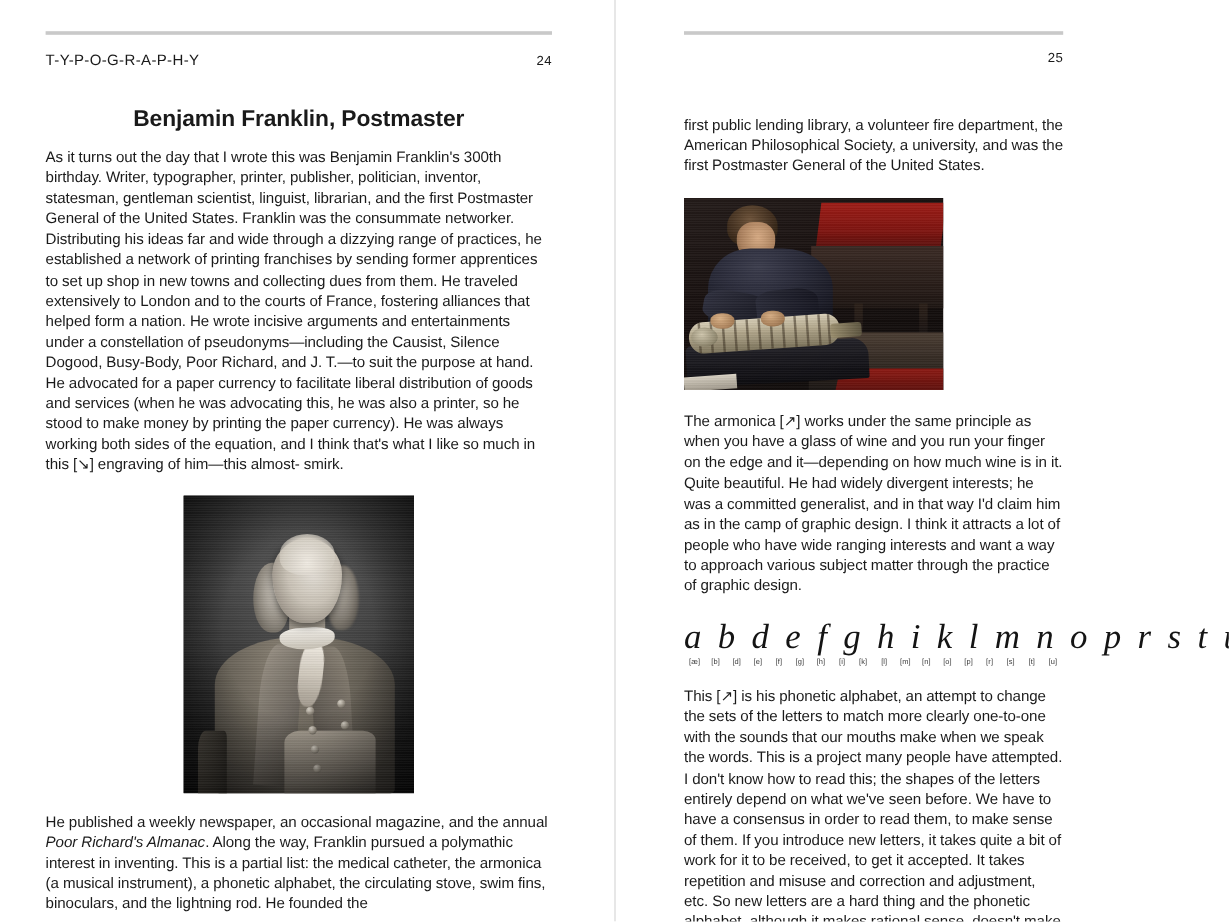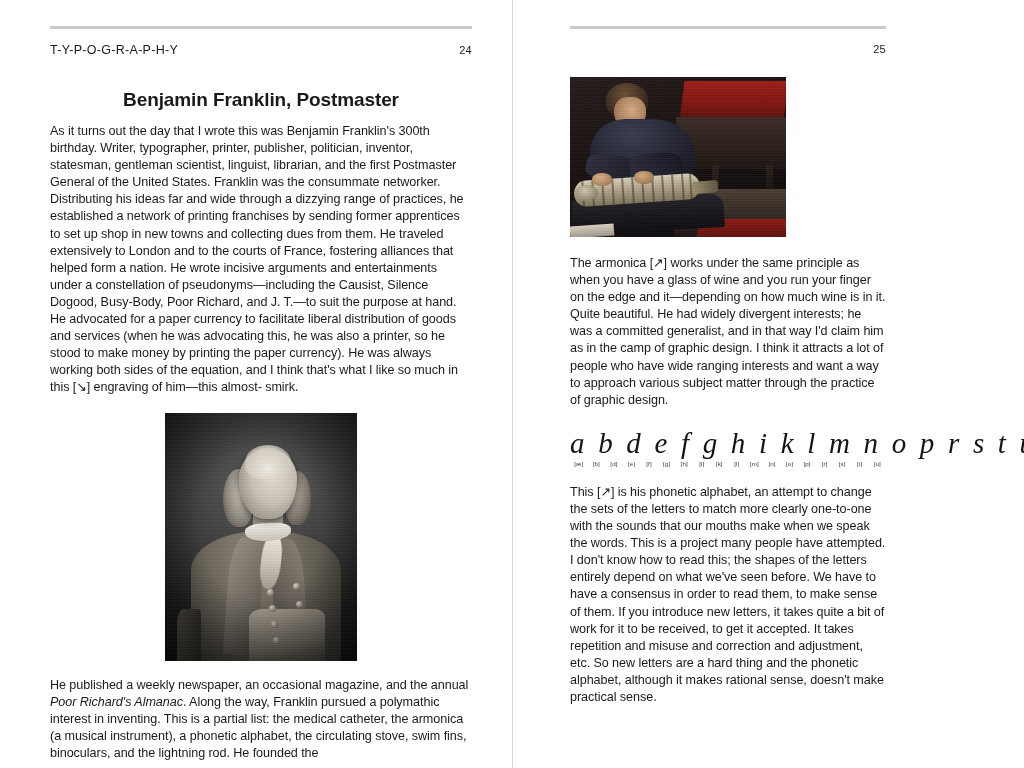--- a/index.html
+++ b/index.html
@@ -29,21 +29,21 @@
     width: 1px;
     height: 768px;
     background: #d8d8d8;
   }
   .page {
     position: absolute;
     top: 0;
     height: 768px;
     box-sizing: border-box;
   }
-  .page-left  { left: 12px;     width: 512px; padding: 26px 52px 0 38px; }
+  .page-left  { left: 0;     width: 512px; padding: 26px 52px 0 38px; }
   .page-right { left: 512px; width: 412px; padding: 26px 38px 0 58px; }
 
   .header-rule {
     height: 3px;
     background: #c9c9c9;
     margin-bottom: 14px;
   }
   .running-head {
     display: flex;
     justify-content: space-between;
@@ -430,20 +430,21 @@
 
   <div class="page page-right">
 
     <div class="header-rule"></div>
 
     <div class="running-head">
       <span class="title-mark"></span>
       <span class="folio">25</span>
     </div>
 
+    <p class="body" style="margin-top:37px;">first public lending library, a volunteer fire department, the American Philosophical Society, a university, and was the first Postmaster General of the United States.</p>
 
     <figure class="photo">
       <div class="ph-wall"></div>
       <div class="ph-red"></div>
       <div class="ph-piano"></div>
       <div class="ph-leg1"></div>
       <div class="ph-leg2"></div>
       <div class="ph-floor"></div>
       <div class="ph-rug"></div>
       <div class="ph-hair"></div>

